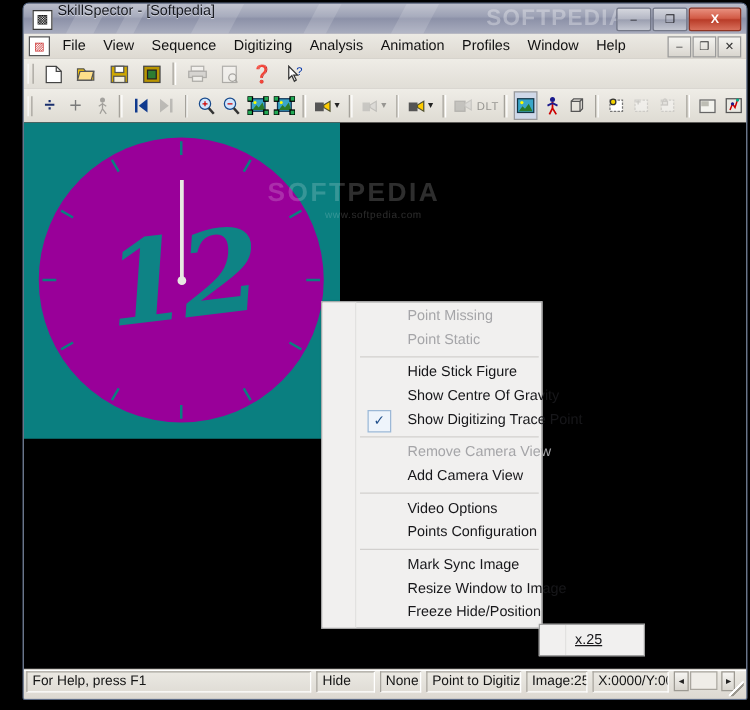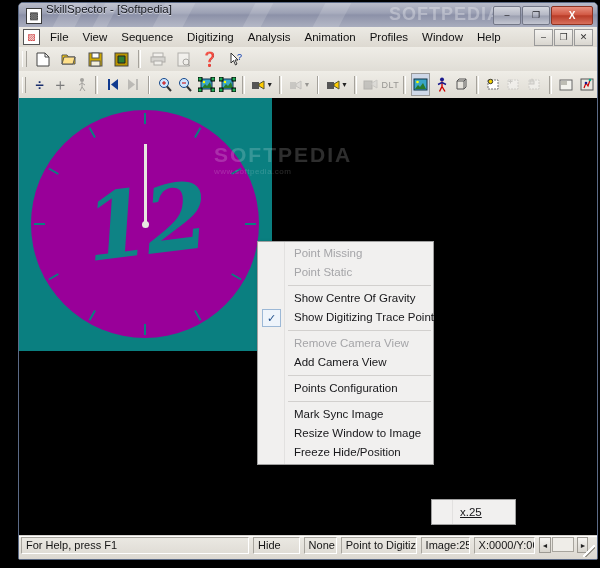--- a/index.html
+++ b/index.html
@@ -190,20 +190,21 @@
   }
   #client-watermark {
     position: absolute; left: 195px; top: 45px;
     font-size: 21px; font-weight: bold; letter-spacing: 2px;
     color: rgba(255,255,255,0.18);
     white-space: nowrap;
   }
   #client-watermark small {
     display: block; font-size: 8px; font-weight: normal; letter-spacing: 0.5px;
     color: rgba(255,255,255,0.17);
+    margin-left: 46px;
   }
   
   #context-menu {
     position: absolute; left: 238px; top: 143px;
     width: 175px;
     background: #f1f0ef;
     border: 1px solid #a0a0a0;
     box-shadow: 2px 2px 4px rgba(0,0,0,0.35);
     padding: 2px 0;
     z-index: 40;
@@ -213,20 +214,21 @@
     background: #f1f0ef;
     border-right: 1px solid #e2e1e0;
   }
   .ctx-item {
     position: relative;
     height: 19px; line-height: 19px;
     padding-left: 36px; padding-right: 24px;
     font-size: 11.5px; color: #17171a;
     white-space: nowrap; cursor: default;
     z-index: 2;
+    margin-left: 32px;
   }
   .ctx-item.disabled { color: #a5a5a8; }
   .ctx-sep {
     height: 1px; margin: 3px 2px 3px 30px;
     background: #d2d0ce;
     position: relative; z-index: 2;
   }
   .ctx-check {
     position: absolute; left: 4px; top: 1px;
     width: 17px; height: 16px;
@@ -605,33 +607,35 @@
       </div>
 
       <div id="context-menu">
         <div class="gutter"></div>
 
         <div class="ctx-item disabled">Point Missing</div>
         <div class="ctx-item disabled">Point Static</div>
 
         <div class="ctx-sep"></div>
 
+        <div class="ctx-item">Hide Stick Figure</div>
         <div class="ctx-item">Show Centre Of Gravity</div>
         <div class="ctx-item">
           <span class="ctx-check">✓</span>
           <span>Show Digitizing Trace Point</span>
         </div>
 
         <div class="ctx-sep"></div>
 
         <div class="ctx-item disabled">Remove Camera View</div>
         <div class="ctx-item">Add Camera View</div>
 
         <div class="ctx-sep"></div>
 
+        <div class="ctx-item">Video Options</div>
         <div class="ctx-item">Points Configuration</div>
 
         <div class="ctx-sep"></div>
 
         <div class="ctx-item">Mark Sync Image</div>
         <div class="ctx-item">Resize Window to Image</div>
         <div class="ctx-item">Freeze Hide/Position</div>
 
       </div>
 

